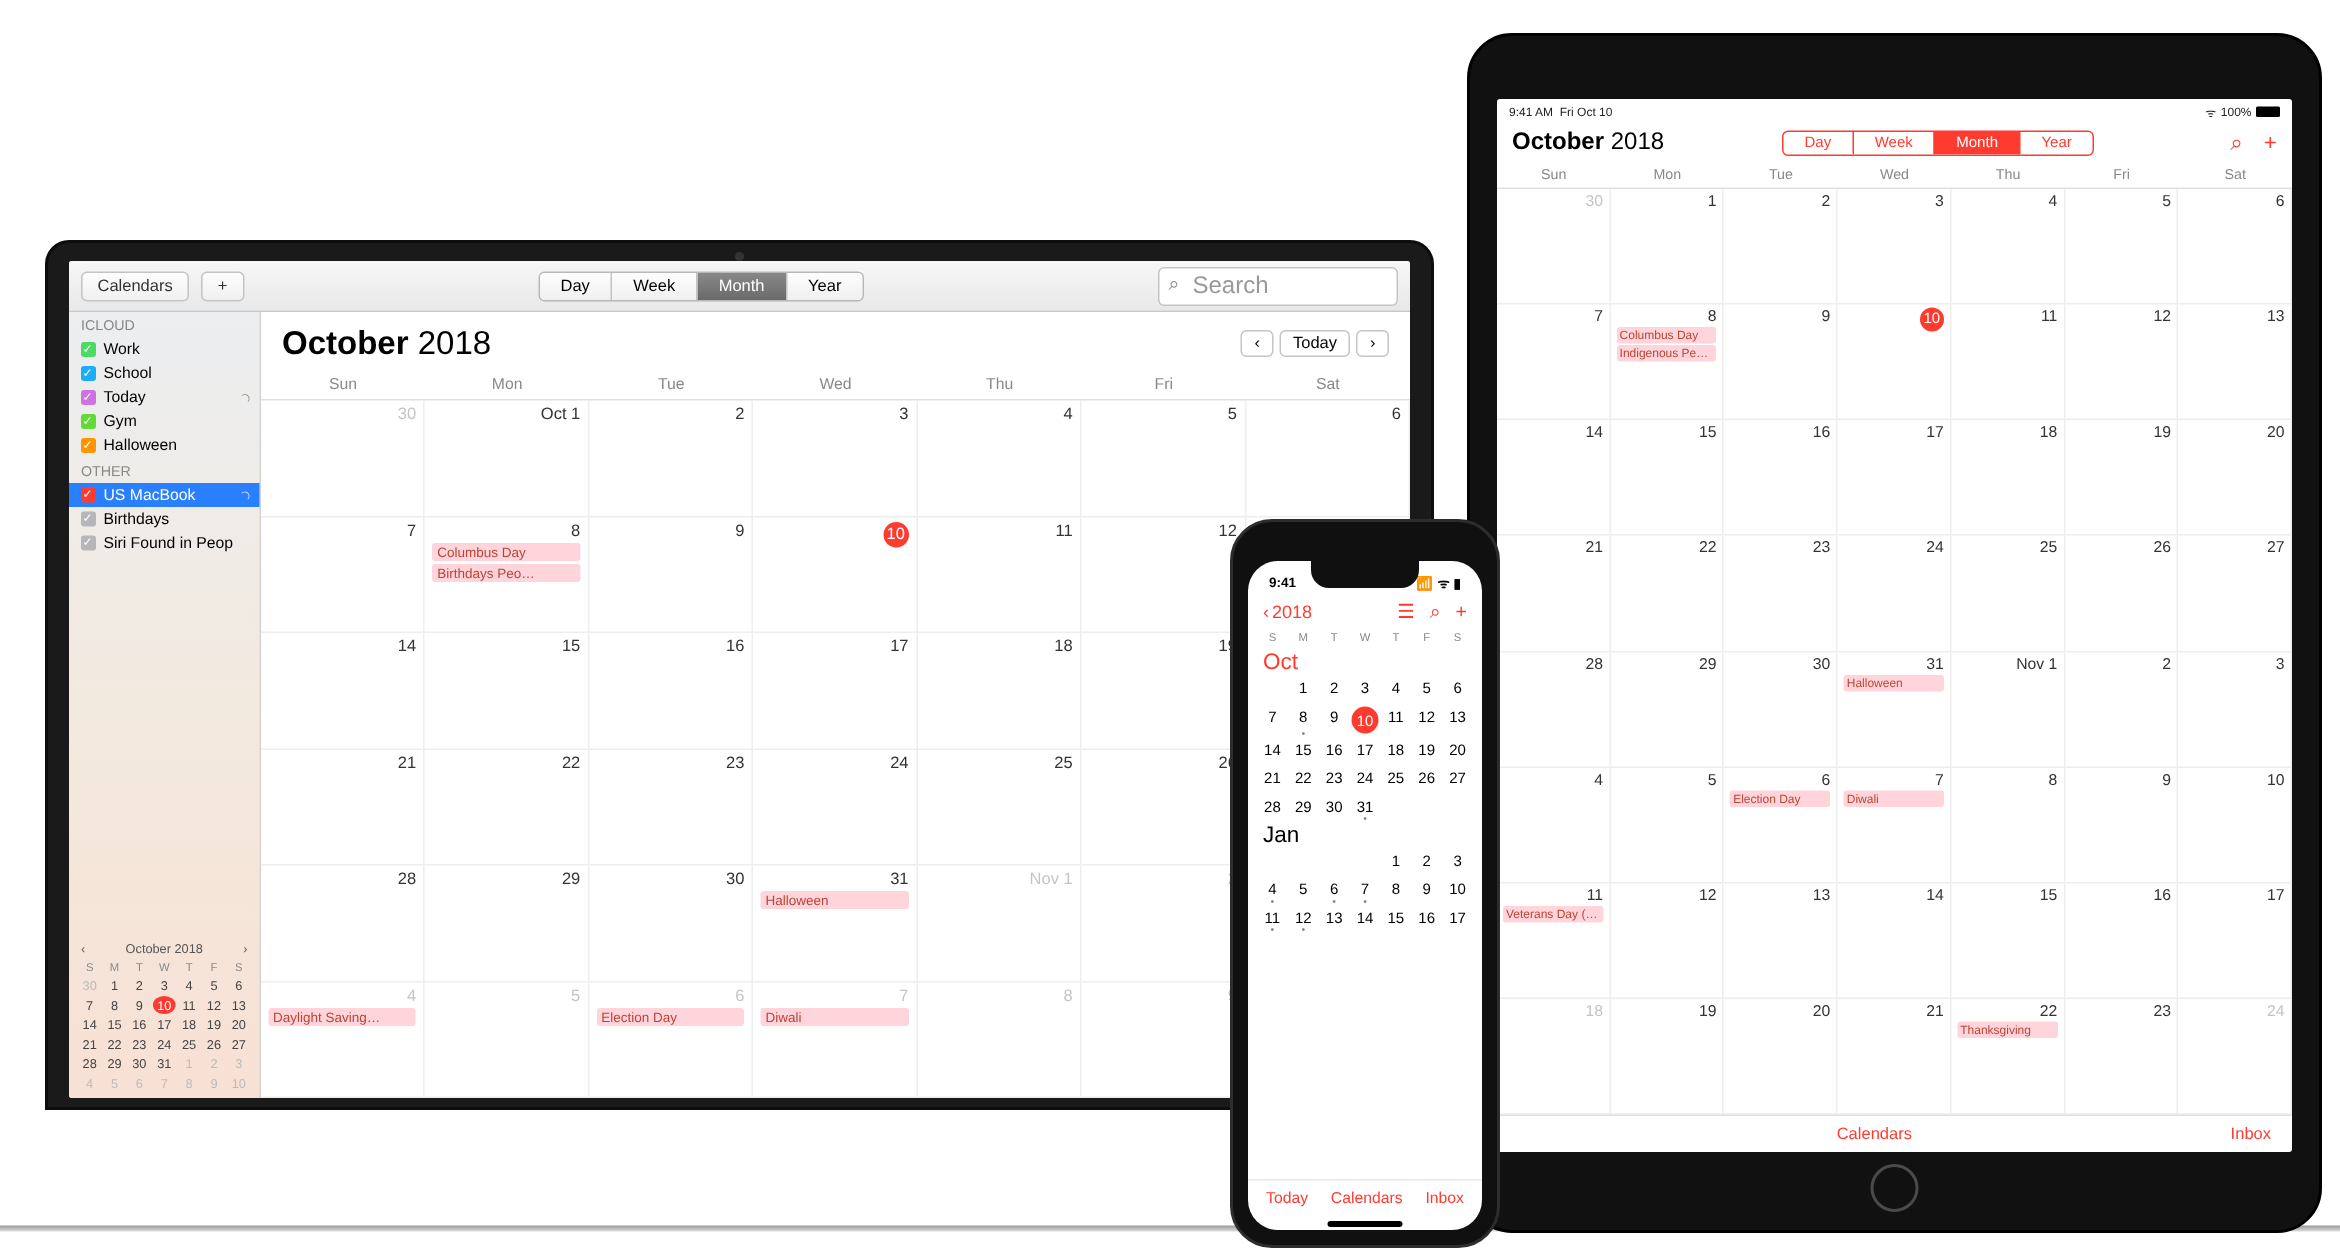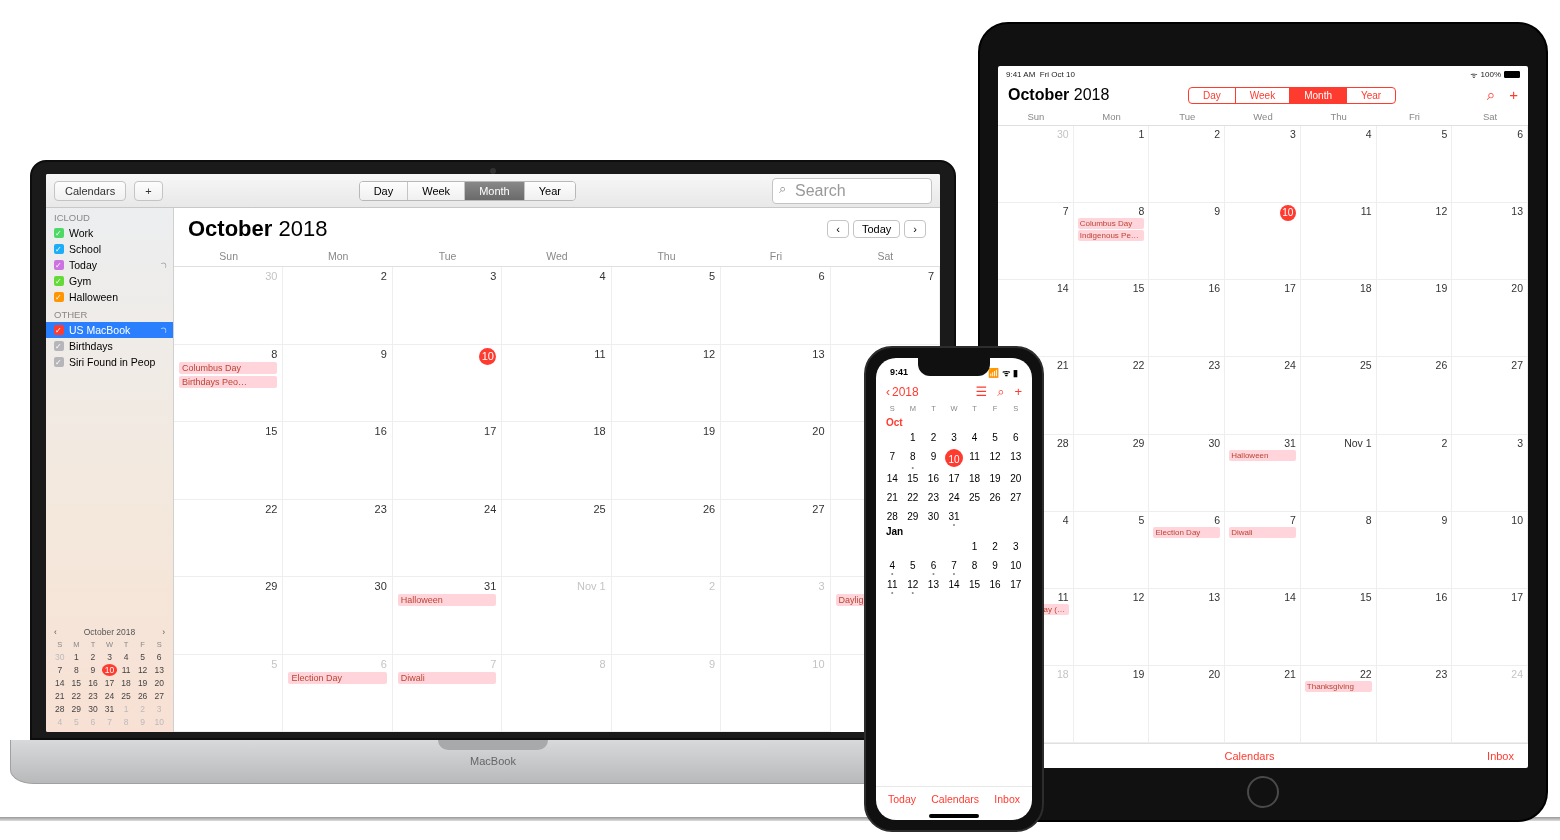--- a/index.html
+++ b/index.html
@@ -69,30 +69,30 @@
 .ipad-dayhead span{text-align:center;font-size:9.5px;color:#888;padding:3px 0}
 .ipad-grid{flex:1;display:grid;grid-template-columns:repeat(7,1fr);grid-auto-rows:1fr}
 .ipad-cell{border-right:1px solid #eee;border-bottom:1px solid #eee;padding:2px 4px;font-size:10.5px;overflow:hidden}
 .ipad-cell .num{text-align:right;color:#333}
 .ipad-cell.dim .num{color:#c4c4c4}
 .ipad-cell .today{display:inline-block;background:#ff3b30;color:#fff;border-radius:50%;width:16px;height:16px;line-height:16px;text-align:center;float:right;font-size:10px}
 .ipad-ev{background:#ffd5db;color:#b43;font-size:8px;padding:1px 2px;margin-top:1px;border-radius:2px;white-space:nowrap;overflow:hidden;text-overflow:ellipsis}
 .ipad-foot{display:flex;justify-content:space-between;padding:6px 14px;border-top:1px solid #e0e0e0;font-size:11px;color:#ff3b30}
 
 
-.iphone{position:absolute;left:864px;top:346px;width:180px;height:486px;background:#101010;border-radius:28px;padding:10px 10px 10px;border:2px solid #2d2d2d;z-index:5}
+.iphone{position:absolute;left:820px;top:346px;width:180px;height:486px;background:#101010;border-radius:28px;padding:26px 10px 10px;border:2px solid #2d2d2d;z-index:5}
 .iphone-scr{width:100%;height:100%;background:#fff;border-radius:20px;overflow:hidden;display:flex;flex-direction:column;position:relative}
 .notch{position:absolute;top:0;left:50%;width:72px;height:18px;background:#101010;border-radius:0 0 12px 12px;transform:translateX(-50%);z-index:2}
 .iph-status{height:24px;display:flex;justify-content:space-between;align-items:center;padding:4px 14px 0;font-size:9px;font-weight:600}
 .iph-nav{display:flex;align-items:center;padding:2px 10px;color:#ff3b30;font-size:12px}
 .iph-nav .back{display:flex;align-items:center;gap:2px}
 .iph-nav .ico{margin-left:auto;display:flex;gap:10px;font-size:13px}
 .iph-dayhead{display:grid;grid-template-columns:repeat(7,1fr);padding:2px 6px}
 .iph-dayhead span{text-align:center;font-size:7.5px;color:#888}
-.iph-month{padding:2px 10px;font-size:10px;font-weight:700;color:#ff3b30}
+.iph-month{padding:2px 10px;font-size:15px;font-weight:400;color:#ff3b30}
 .iph-month.blk{color:#000}
 .iph-grid{display:grid;grid-template-columns:repeat(7,1fr);padding:0 6px;row-gap:4px}
 .iph-grid span{text-align:center;font-size:10px;padding:2px 0;position:relative}
 .iph-grid span.dim{color:#c4c4c4}
 .iph-grid span.today{background:#ff3b30;color:#fff;border-radius:50%;width:18px;height:18px;line-height:18px;margin:0 auto;display:block}
 .iph-grid span.dot::after{content:"•";position:absolute;bottom:-4px;left:50%;transform:translateX(-50%);font-size:7px;color:#888}
 .iph-foot{margin-top:auto;display:flex;justify-content:space-between;padding:6px 12px;border-top:1px solid #e8e8e8;font-size:10.5px;color:#ff3b30}
 .iph-bar{height:4px;width:50px;background:#000;border-radius:3px;margin:3px auto 2px}
 
 .floor{position:absolute;left:0;right:0;top:817px;height:4px;background:linear-gradient(#999,#ddd)}
@@ -230,20 +230,23 @@
               <span>Wed</span>
               <span>Thu</span>
               <span>Fri</span>
               <span>Sat</span>
      </div>
      <div class="mb-grid">
       <div class="mb-cell dim">
                 <div class="num">30</div>
               </div>
       <div class="mb-cell">
+                <div class="num">Oct 1</div>
+              </div>
+      <div class="mb-cell">
                 <div class="num">2</div>
               </div>
       <div class="mb-cell">
                 <div class="num">3</div>
               </div>
       <div class="mb-cell">
                 <div class="num">4</div>
               </div>
       <div class="mb-cell">
                 <div class="num">5</div>
@@ -362,23 +365,20 @@
                 <div class="num">9</div>
               </div>
       <div class="mb-cell dim">
                 <div class="num">10</div>
               </div>
      </div>
     </div>
    </div>
   </div>
  </div>
- <div class="mb-base">
-      <span class="mb-label">MacBook</span>
-    </div>
 </div>
 
 <div class="ipad">
  <div class="ipad-scr">
   <div class="ipad-status">
    <span>9:41 AM</span>&nbsp;&nbsp;<span>Fri Oct 10</span>
    <span class="right">
           <span>ᯤ</span>
           <span>100%</span>
           <span style="display:inline-block;width:16px;height:7px;border:1px solid #000;border-radius:1px;background:#000"></span>

